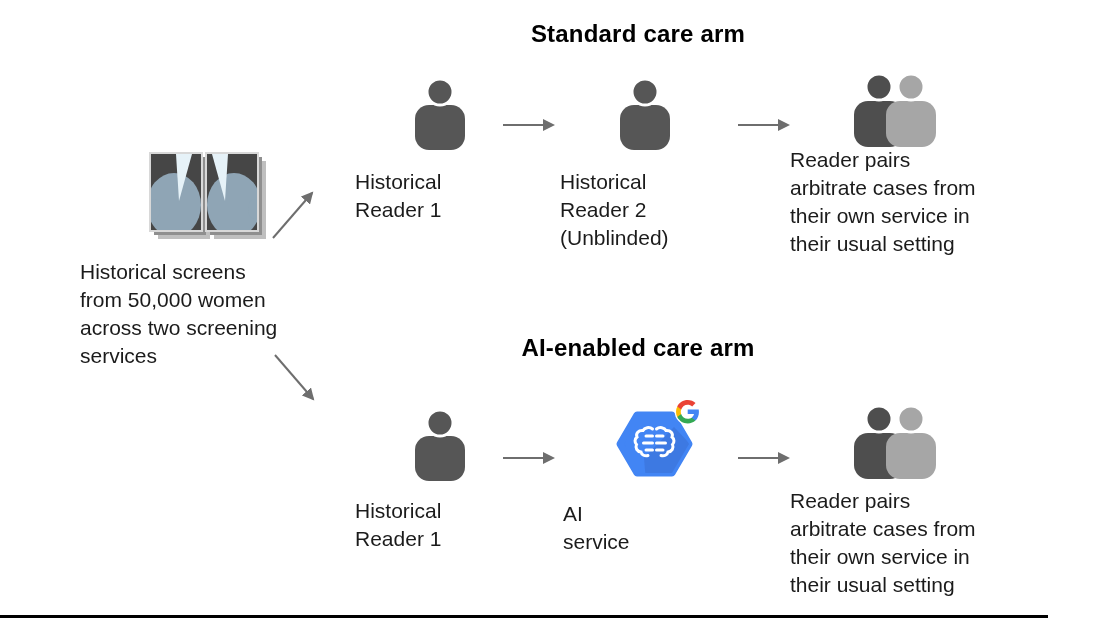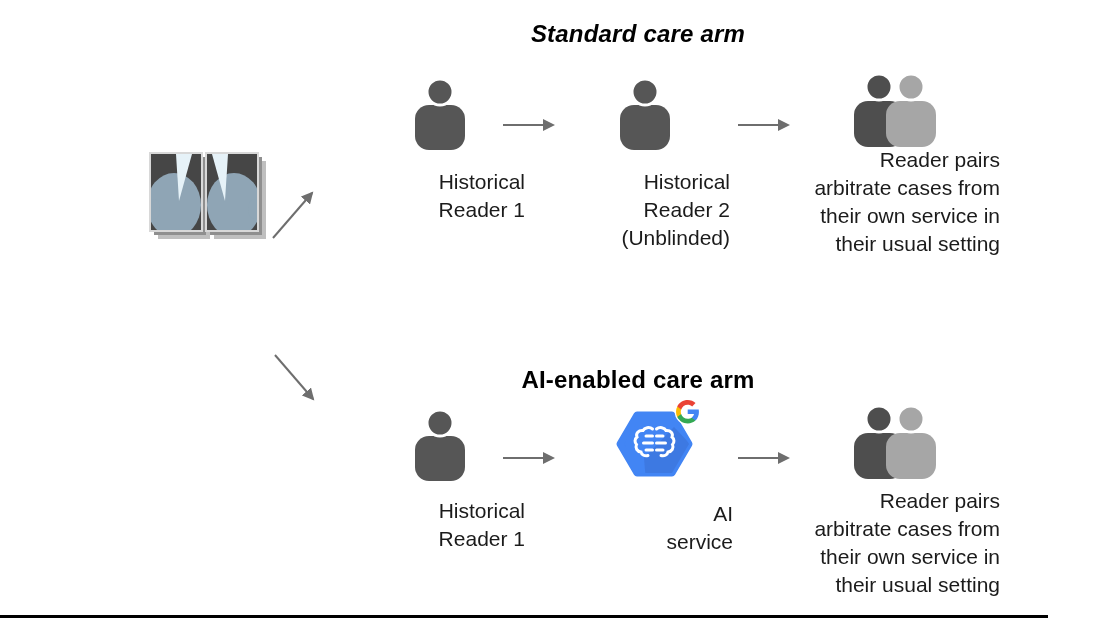--- a/index.html
+++ b/index.html
@@ -6,21 +6,21 @@
   .canvas{
     position:relative;
     width:1110px;height:620px;
     background:#ffffff;
     font-family:"Liberation Sans","DejaVu Sans",sans-serif;
     color:#161616;
     overflow:hidden;
   }
   .lbl{
     position:absolute;
-    text-align:right;
+    text-align:left;
     white-space:pre-line;
     font-size:21px;
     line-height:28px;
     color:#1b1b1b;
   }
   .arm-title{
     position:absolute;
     text-align:center;
     font-size:24px;
     font-weight:700;
@@ -81,22 +81,26 @@
           <rect x="61" y="5" width="50" height="76"></rect>
         </clipPath>
       <g clip-path="url(#clipR)">
         <ellipse cx="88" cy="56" rx="27" ry="32" fill="#8fa5b5"></ellipse>
         <ellipse cx="108" cy="60" rx="6" ry="10" fill="#8fa5b5"></ellipse>
         <polygon points="66,5 82,5 79,52" fill="#e6f2f8"></polygon>
       </g>
     </g>
   </svg>
 
+  <div class="lbl" style="left:80px;top:258px;width:250px;">Historical screens
+from 50,000 women
+across two screening
+services</div>
 
-  <div class="arm-title" style="left:468px;top:20px;width:340px;font-style:italic;">Standard care arm</div>
+  <div class="arm-title" style="left:468px;top:20px;width:340px;">Standard care arm</div>
 
   <svg class="icon" style="left:414px;top:77px;" width="52" height="74" viewBox="0 0 52 74">
     <rect x="1" y="28" width="50" height="45" rx="14" fill="#565656"></rect>
     <circle cx="26" cy="15" r="13" fill="#565656" stroke="#fff" stroke-width="3"></circle>
   </svg>
   <div class="lbl" style="left:355px;top:168px;width:170px;">Historical
 Reader 1</div>
 
   <svg class="icon" style="left:619px;top:77px;" width="52" height="74" viewBox="0 0 52 74">
     <rect x="1" y="28" width="50" height="45" rx="14" fill="#565656"></rect>
@@ -110,21 +114,21 @@
     <rect x="0" y="29" width="50" height="46" rx="14" fill="#4e4e4e"></rect>
     <circle cx="25" cy="15" r="13" fill="#4e4e4e" stroke="#fff" stroke-width="3"></circle>
     <rect x="32" y="29" width="50" height="46" rx="14" fill="#a6a6a6"></rect>
     <circle cx="57" cy="15" r="13" fill="#a6a6a6" stroke="#fff" stroke-width="3"></circle>
   </svg>
   <div class="lbl" style="left:790px;top:146px;width:210px;">Reader pairs
 arbitrate cases from
 their own service in
 their usual setting</div>
 
-  <div class="arm-title" style="left:468px;top:366px;width:340px;">AI-enabled care arm</div>
+  <div class="arm-title" style="left:468px;top:334px;width:340px;">AI-enabled care arm</div>
 
   <svg class="icon" style="left:414px;top:408px;" width="52" height="74" viewBox="0 0 52 74">
     <rect x="1" y="28" width="50" height="45" rx="14" fill="#565656"></rect>
     <circle cx="26" cy="15" r="13" fill="#565656" stroke="#fff" stroke-width="3"></circle>
   </svg>
   <div class="lbl" style="left:355px;top:497px;width:170px;">Historical
 Reader 1</div>
 
   <svg class="icon" style="left:612px;top:398px;" width="95" height="90" viewBox="0 0 95 90">
     <clipPath id="hexclip">

